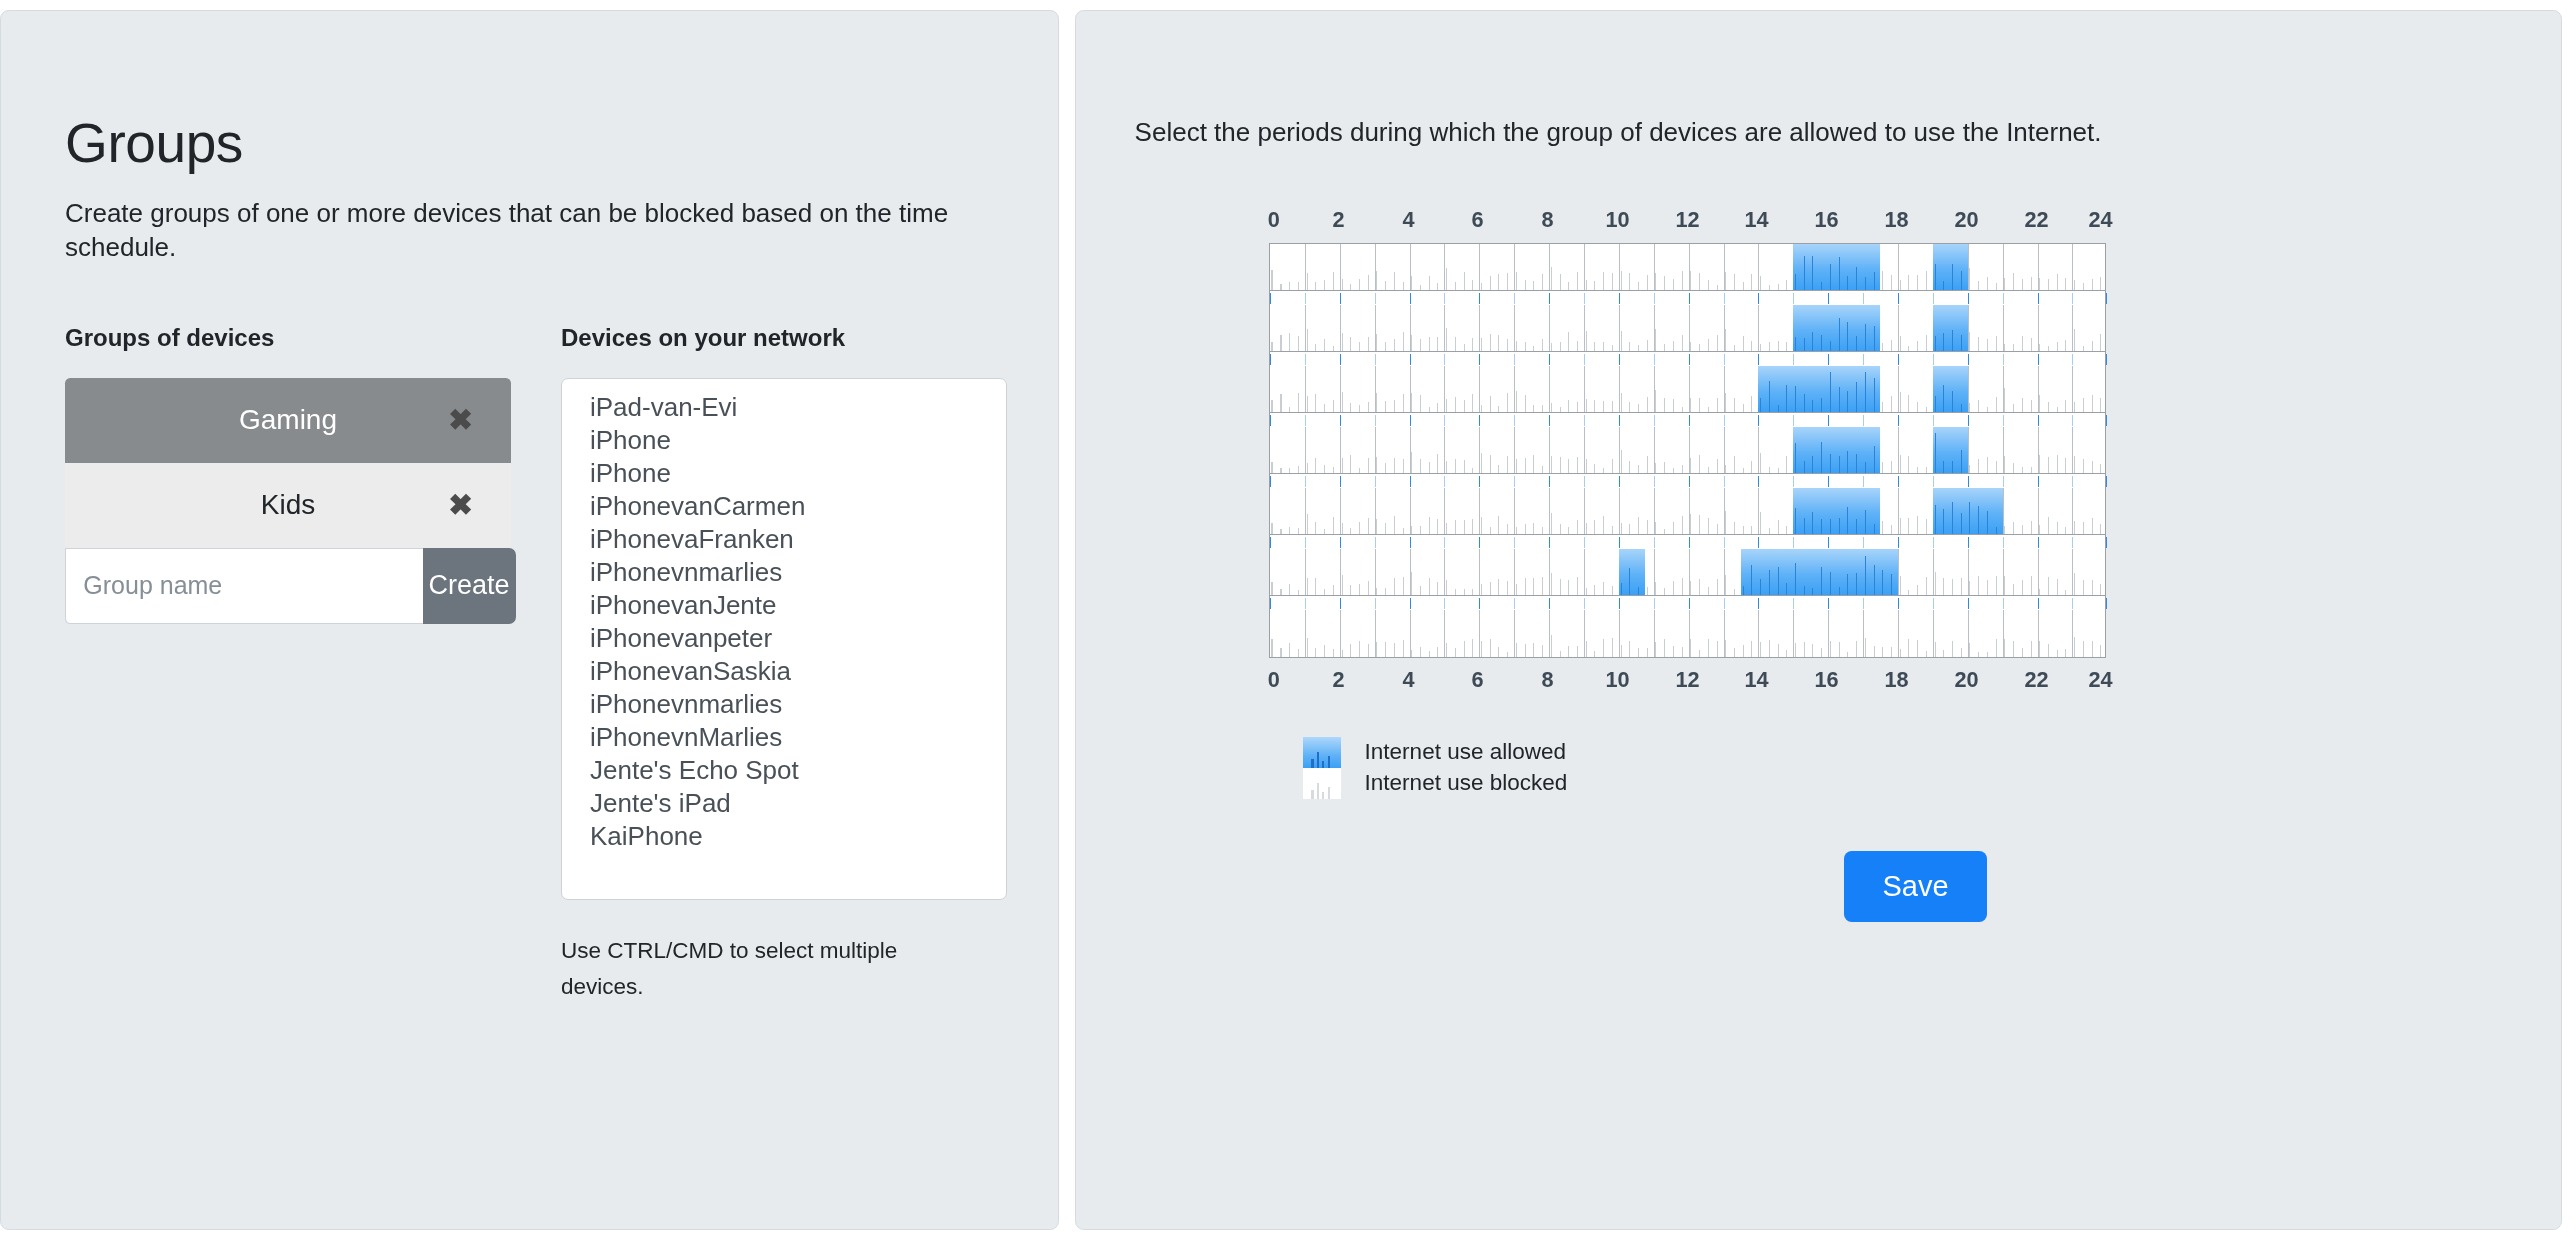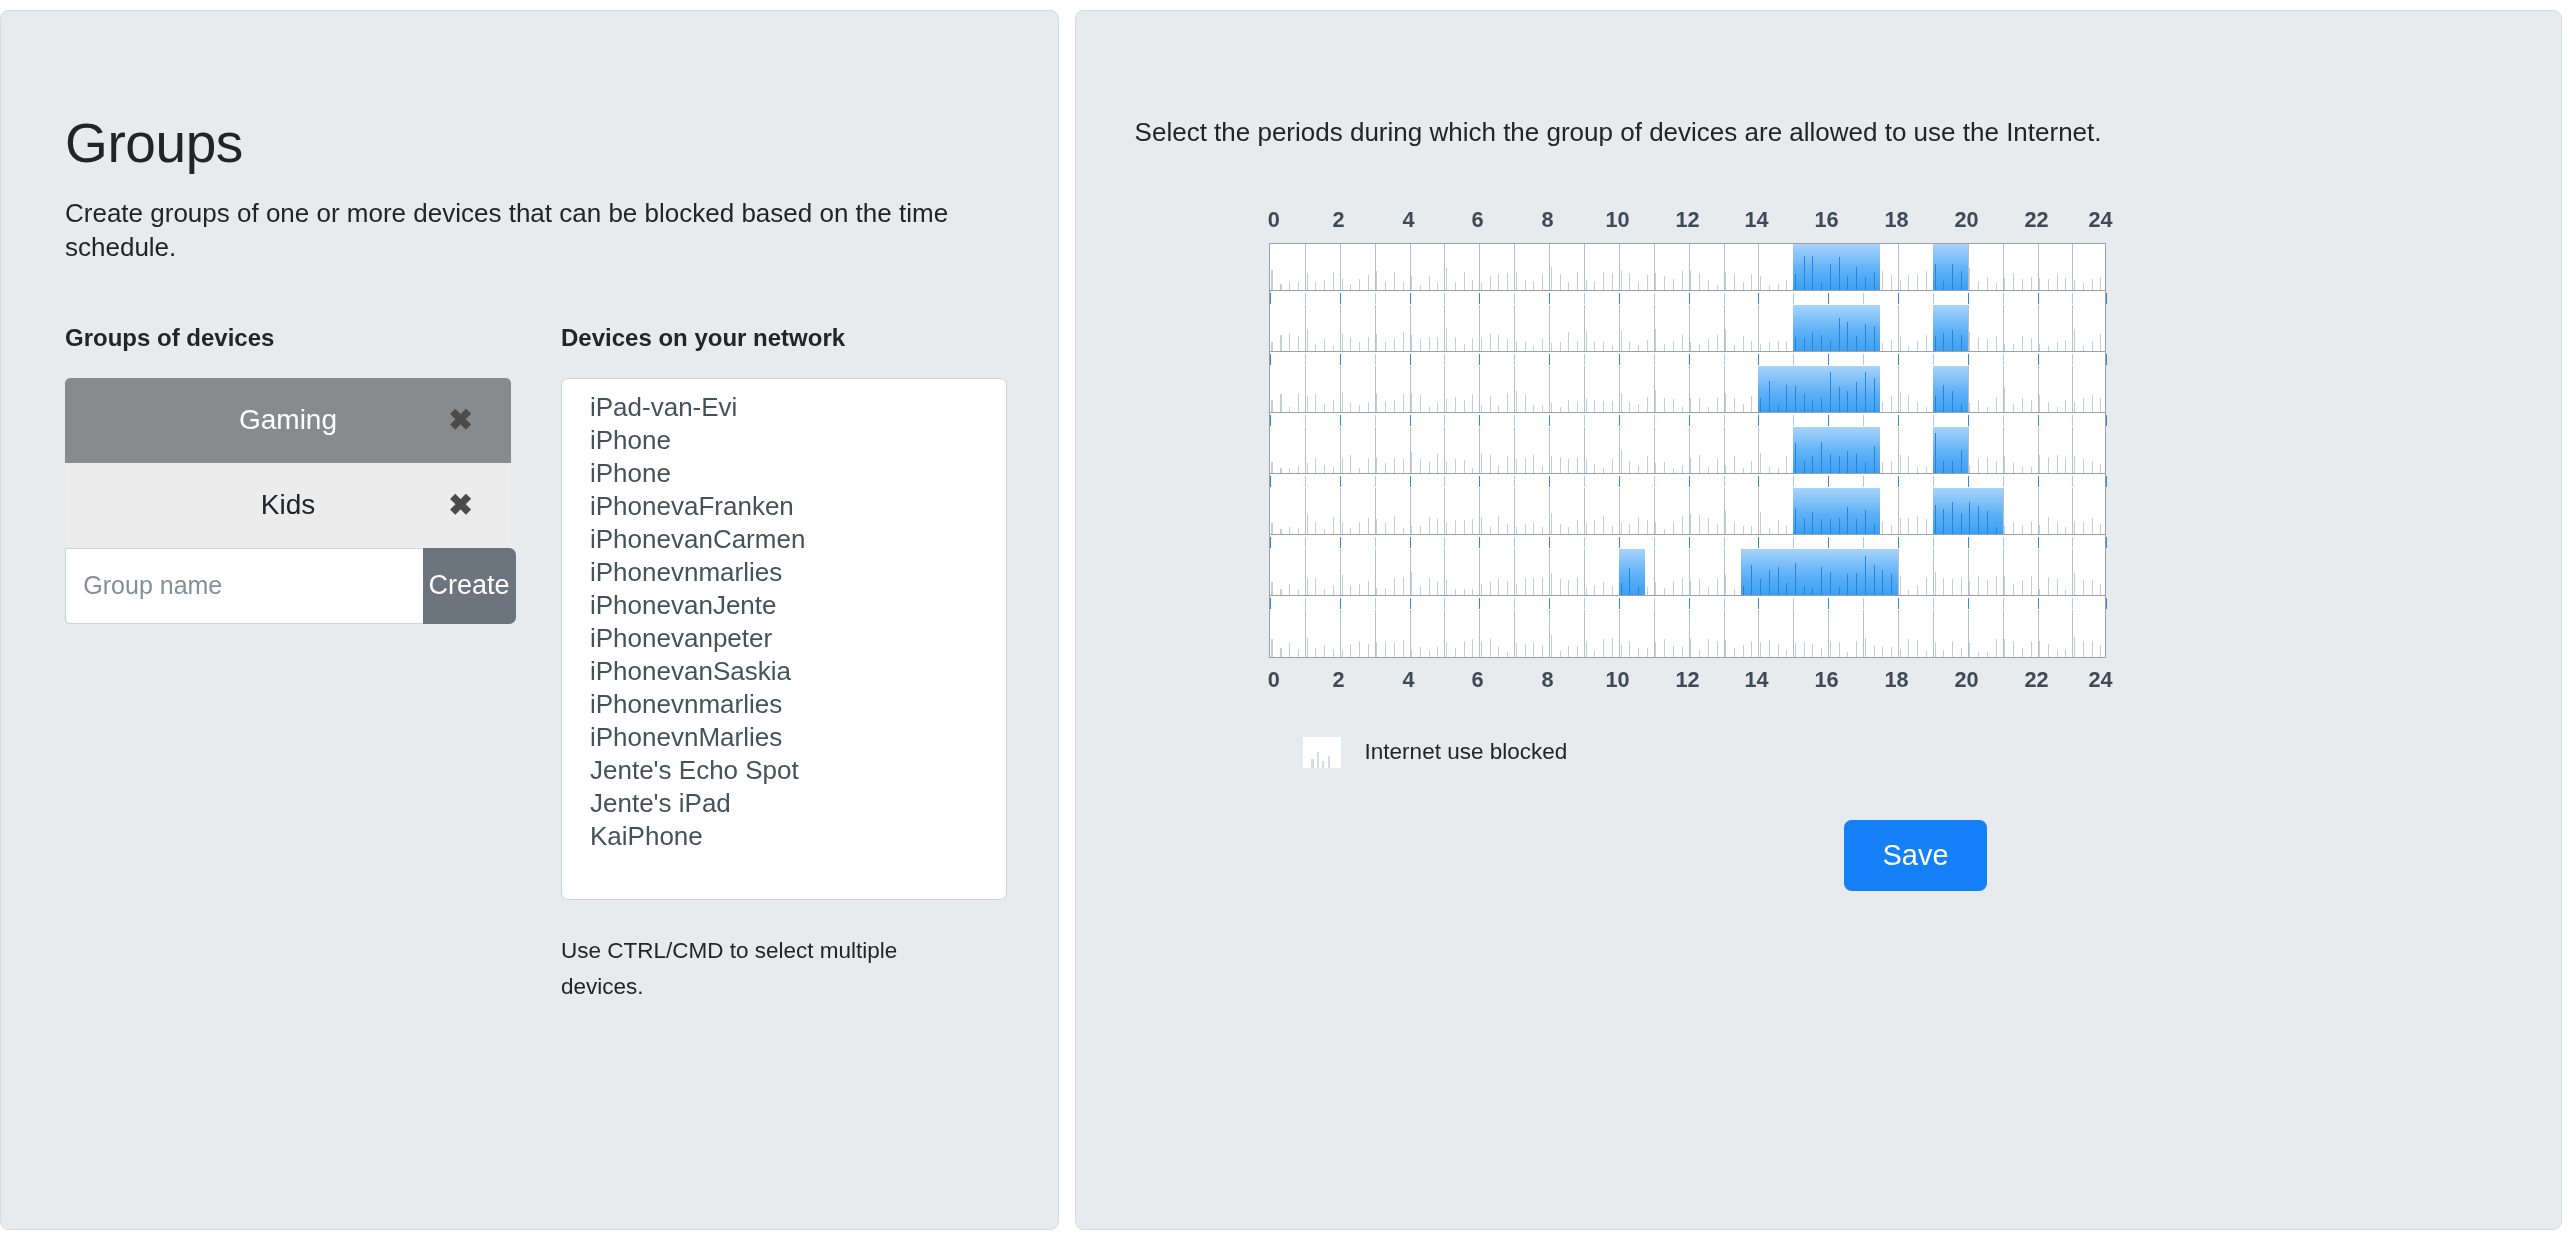--- a/index.html
+++ b/index.html
@@ -304,22 +304,22 @@
             <button class="create-btn">Create</button>
           </div>
         </div>
 
         <div class="col-devices">
           <h2 class="col-head">Devices on your network</h2>
           <div class="device-box" id="device-box">
               <div class="device-item">iPad-van-Evi</div>
               <div class="device-item">iPhone</div>
               <div class="device-item">iPhone</div>
+              <div class="device-item">iPhonevanCarmen</div>
               <div class="device-item">iPhonevaFranken</div>
-              <div class="device-item">iPhonevanCarmen</div>
               <div class="device-item">iPhonevnmarlies</div>
               <div class="device-item">iPhonevanJente</div>
               <div class="device-item">iPhonevanpeter</div>
               <div class="device-item">iPhonevanSaskia</div>
               <div class="device-item">iPhonevnmarlies</div>
               <div class="device-item">iPhonevnMarlies</div>
               <div class="device-item">Jente's Echo Spot</div>
               <div class="device-item">Jente's iPad</div>
               <div class="device-item">KaiPhone</div>
             </div>
@@ -1384,20 +1384,29 @@
             <span class="axis-tick" style="left: 488px;">14</span>
             <span class="axis-tick" style="left: 558px;">16</span>
             <span class="axis-tick" style="left: 628px;">18</span>
             <span class="axis-tick" style="left: 698px;">20</span>
             <span class="axis-tick" style="left: 768px;">22</span>
             <span class="axis-tick" style="left: 832px;">24</span>
           </div>
 
         <div class="legend" id="legend">
             <div class="legend-row">
+              <span class="legend-swatch allowed">
+                <span class="lb" style="left: 8.7px; height: 8.7px;"></span>
+                <span class="lb" style="left: 14px; height: 15.6px;"></span>
+                <span class="lb" style="left: 19px; height: 7px;"></span>
+                <span class="lb" style="left: 25px; height: 11.3px;"></span>
+              </span>
+              <span class="legend-text">Internet use allowed</span>
+            </div>
+            <div class="legend-row">
               <span class="legend-swatch blocked">
                 <span class="lb" style="left: 8.7px; height: 8.7px;"></span>
                 <span class="lb" style="left: 14px; height: 15.6px;"></span>
                 <span class="lb" style="left: 19px; height: 7px;"></span>
                 <span class="lb" style="left: 25px; height: 11.3px;"></span>
               </span>
               <span class="legend-text">Internet use blocked</span>
             </div>
           </div>
 

